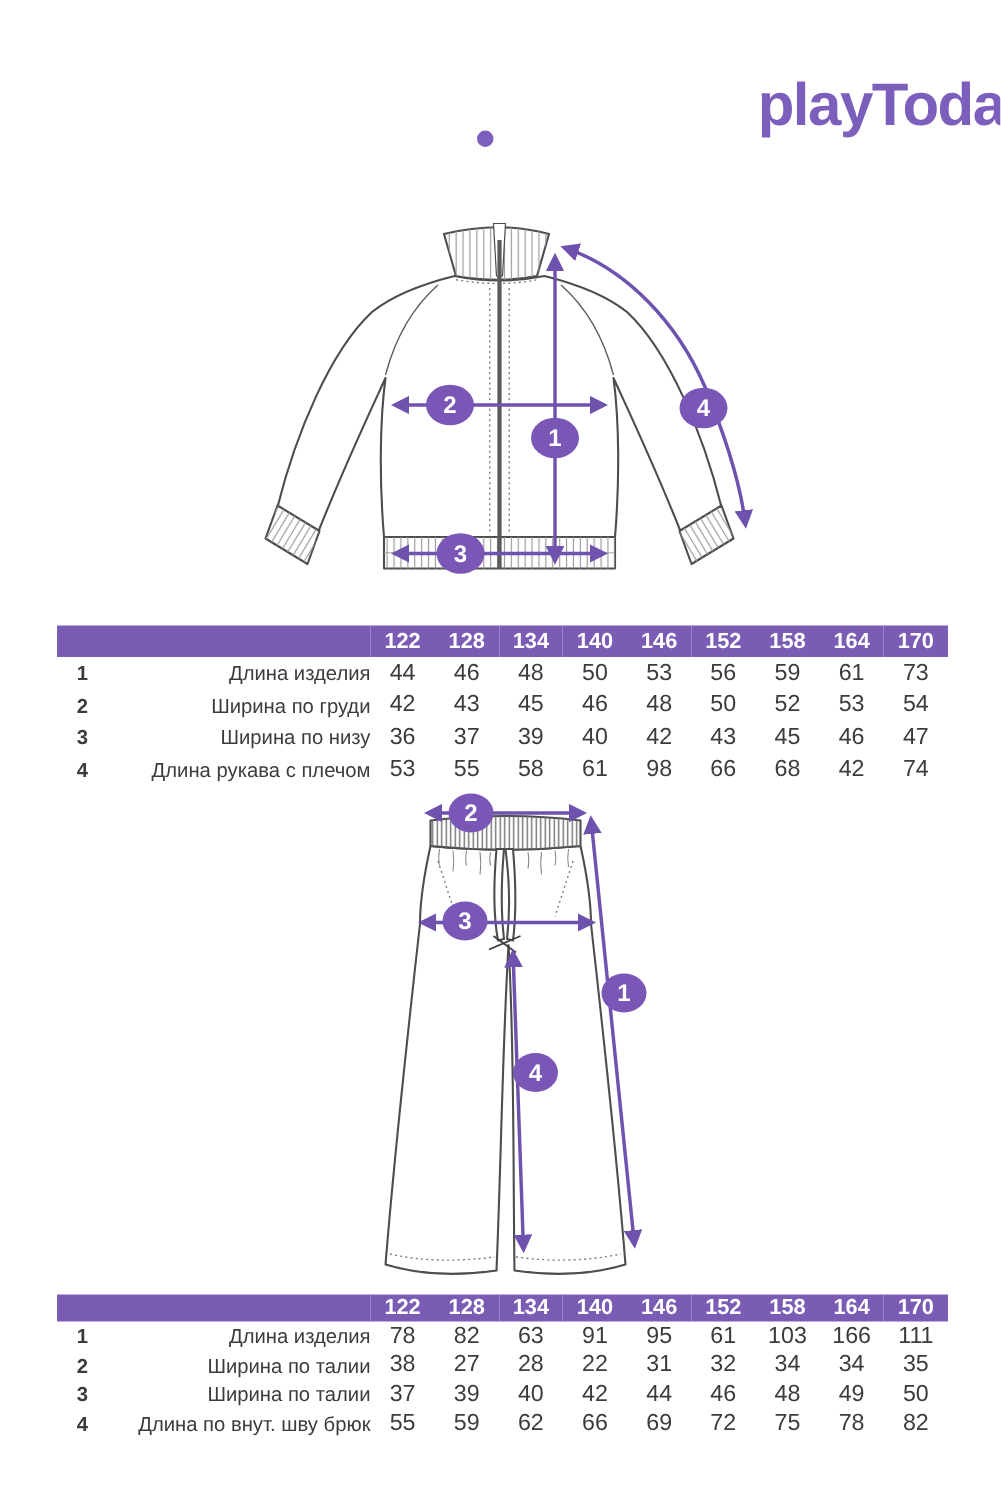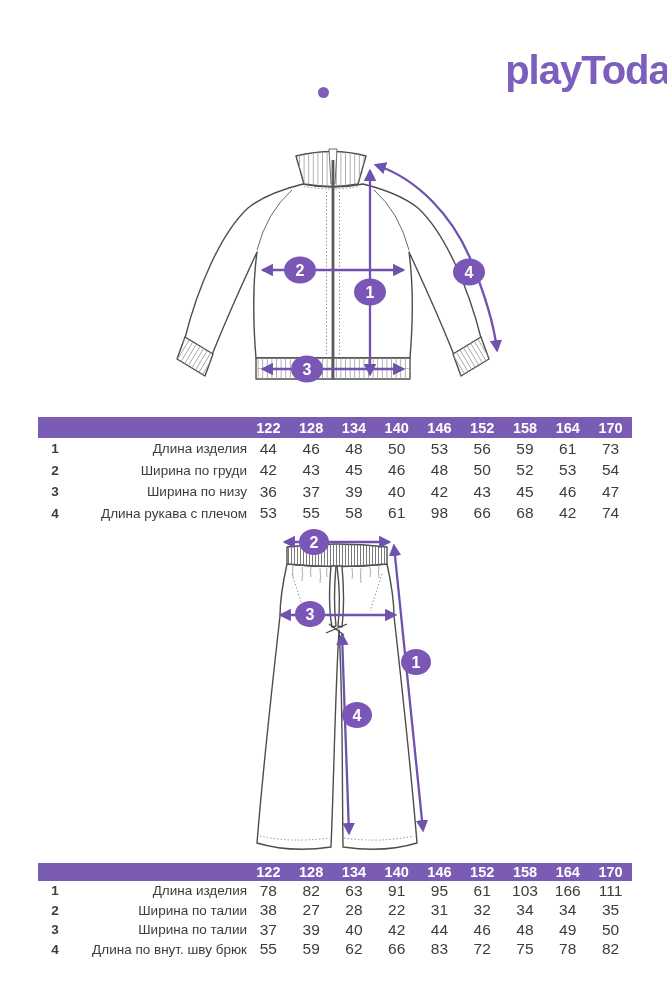--- a/index.html
+++ b/index.html
@@ -303,21 +303,21 @@
           <td class="val">49</td>
           <td class="val">50</td>
         </tr>
         <tr>
           <td class="num">4</td>
           <td class="label">Длина по внут. шву брюк</td>
           <td class="val">55</td>
           <td class="val">59</td>
           <td class="val">62</td>
           <td class="val">66</td>
-          <td class="val">83</td>
+          <td class="val">69</td>
           <td class="val">72</td>
           <td class="val">75</td>
           <td class="val">78</td>
           <td class="val">82</td>
         </tr>
       </tbody>
     </table>
 
 </div>
 

